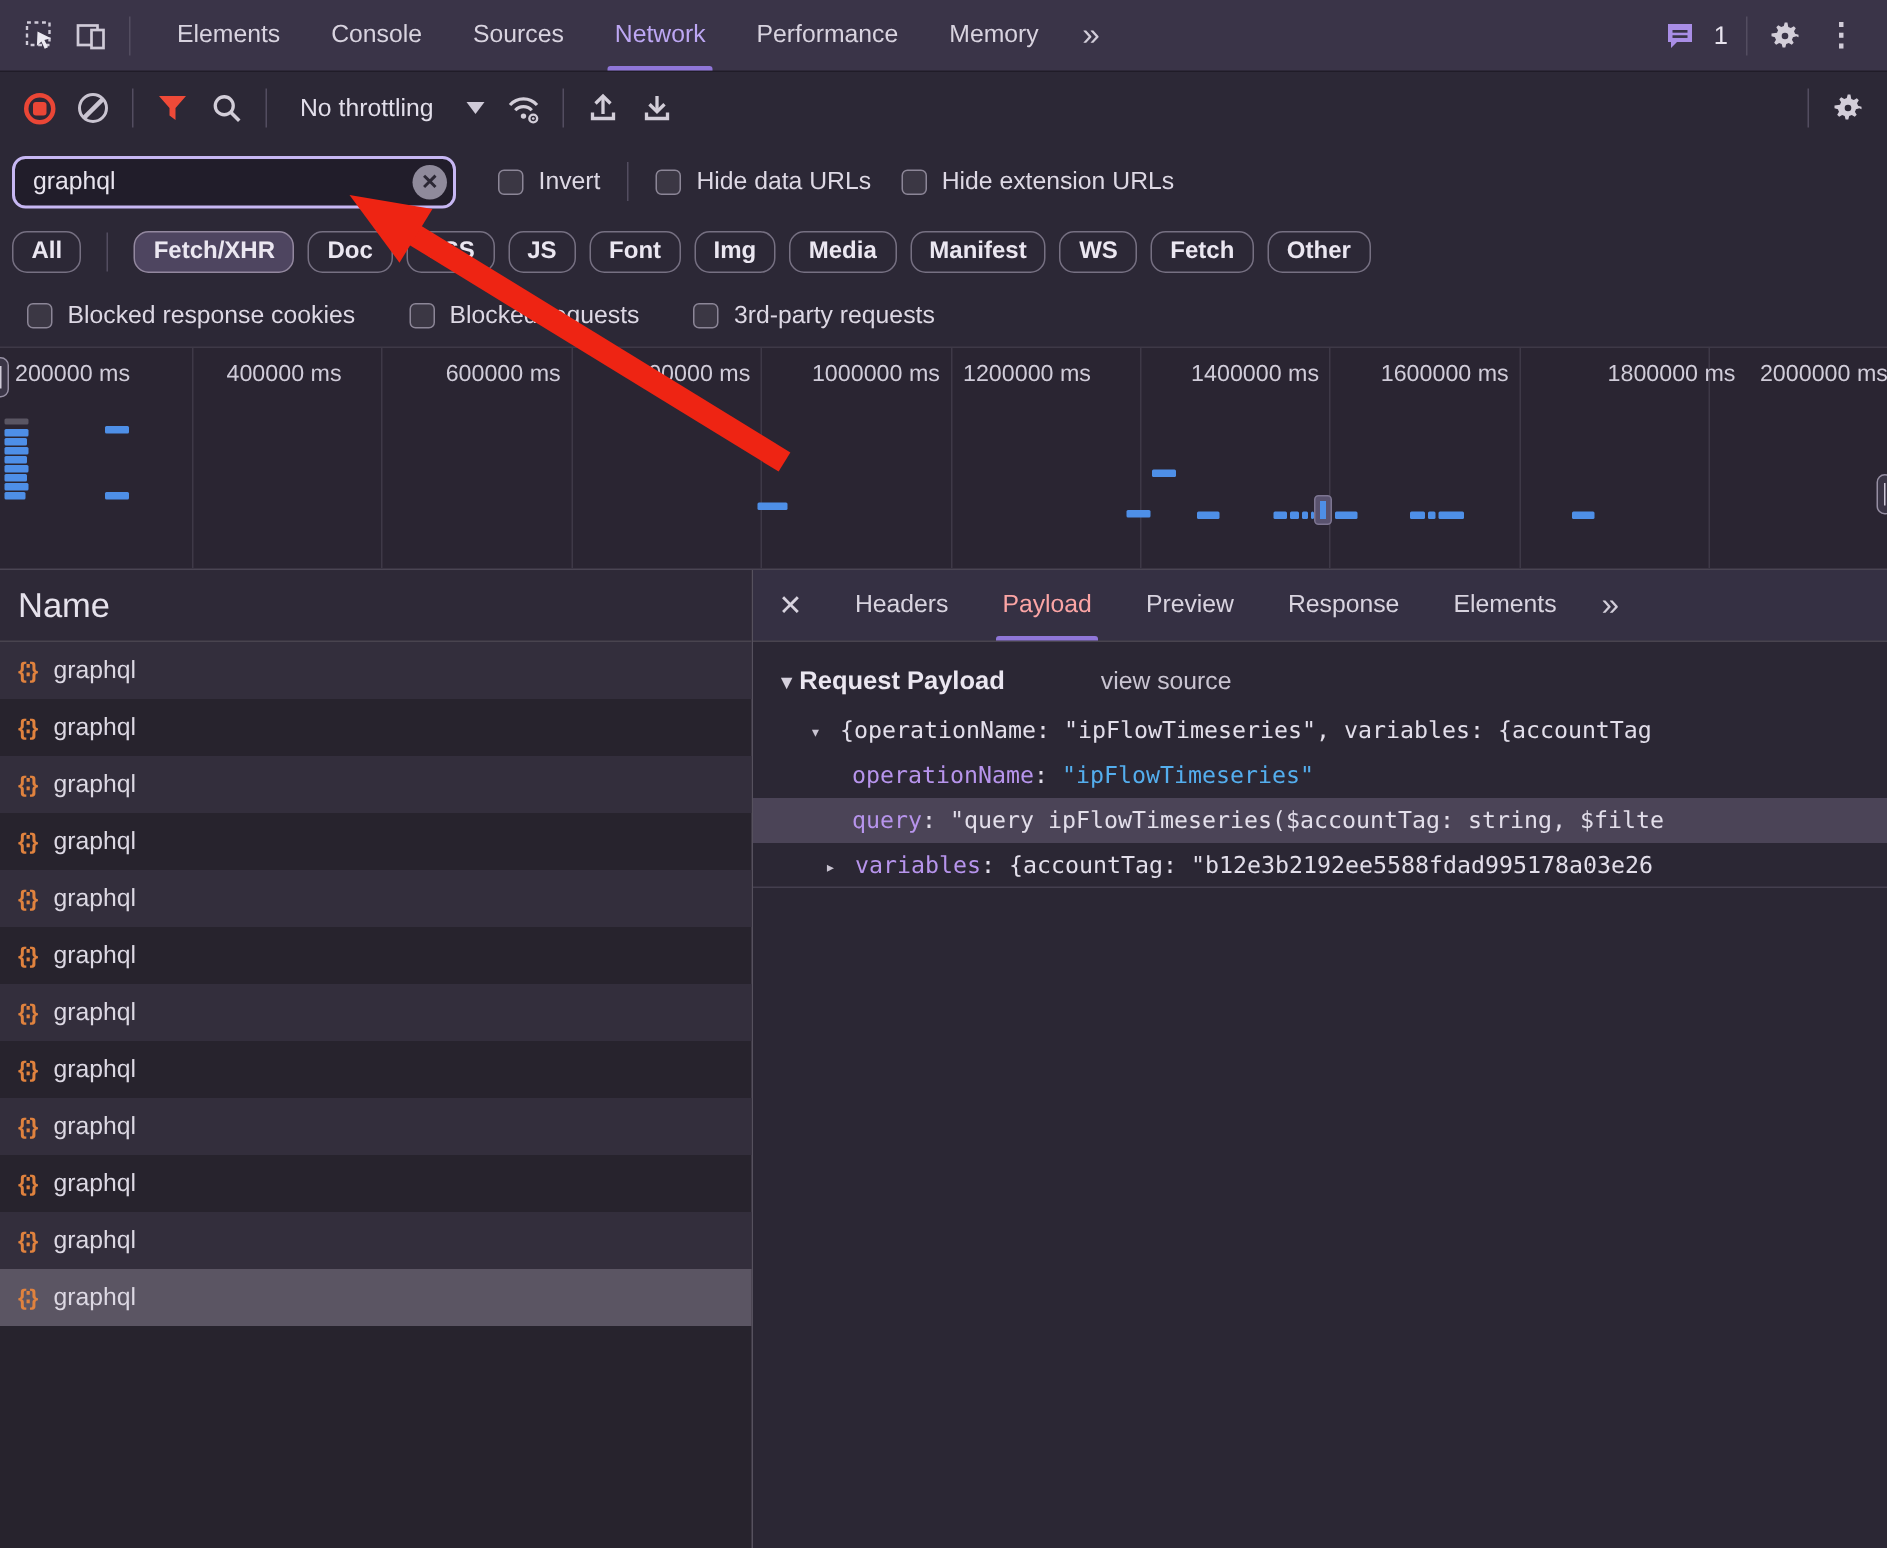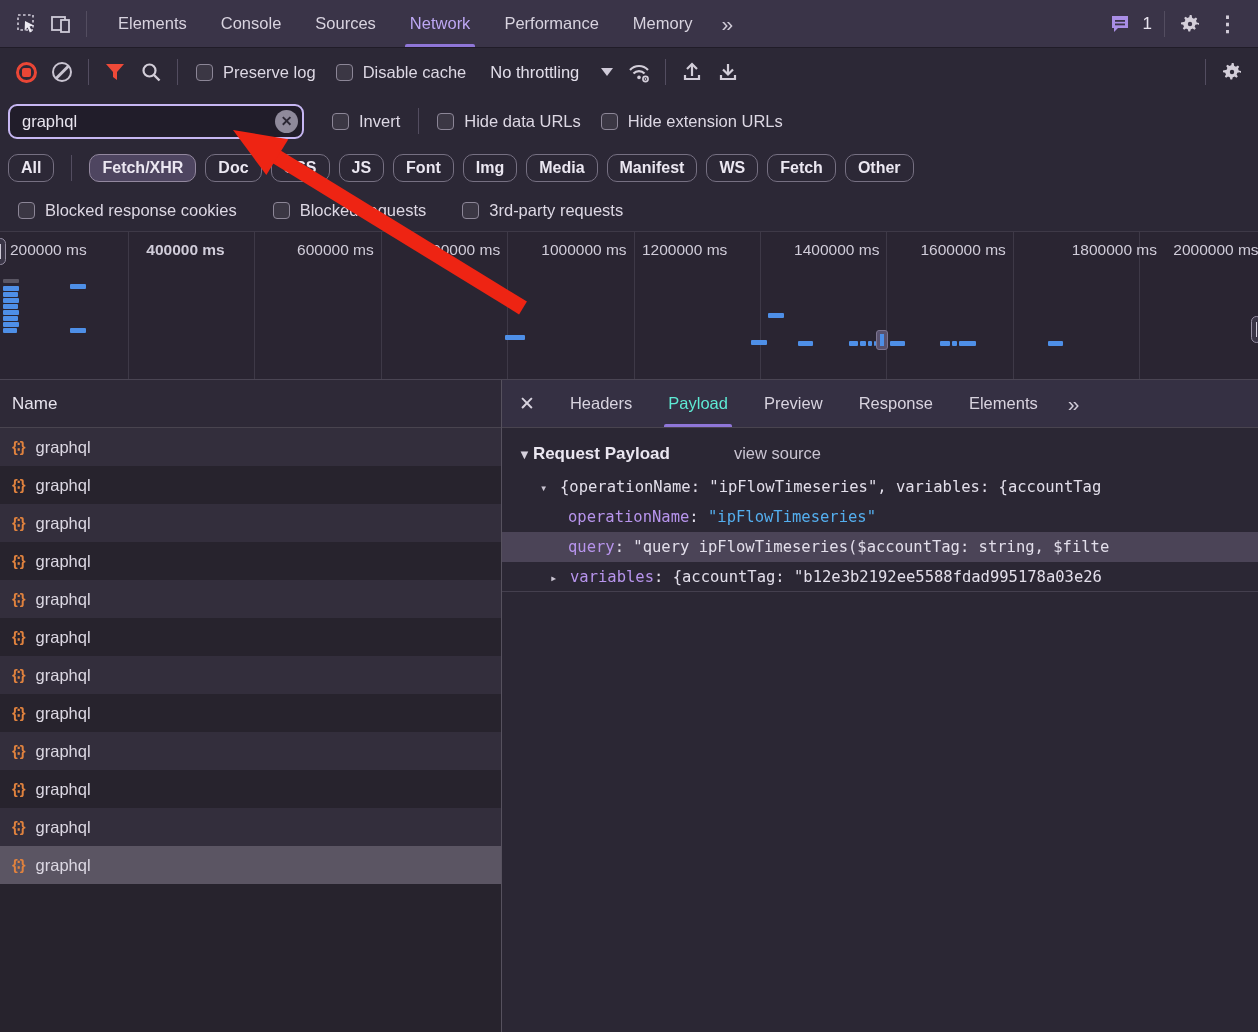--- a/index.html
+++ b/index.html
@@ -65,34 +65,34 @@
   .ov-marker { position:absolute; background:#59526e; border:1px solid #7d7591; border-radius:3px; }
   .ov-marker i { position:absolute; left:3px; top:3px; width:4px; bottom:3px; background:#4e8fe7; display:block; }
   .ov-handle { position:absolute; width:11px; height:27px; background:#3a3546;
     border:1.5px solid #968fa3; border-radius:6px; }
   .ov-handle::after { content:""; position:absolute; left:3.5px; top:5px; bottom:5px; width:1.5px; background:#cfcad8; }
   
   .main { display:flex; height:652px; }
   .requests { width:502px; flex:none; border-right:1px solid #56515e;
     display:flex; flex-direction:column; background:#27232d; }
   .req-header { height:48px; flex:none; background:#2e2937; border-bottom:1px solid #49444f;
-    display:flex; align-items:center; padding-left:12px; font-size:17px; color:#e6e2ec; }
+    display:flex; align-items:center; padding-left:12px; font-size:23px; color:#e6e2ec; }
   .req-row { height:38px; flex:none; display:flex; align-items:center; padding-left:12px;
     gap:11px; font-size:16.5px; color:#dcd8e3; }
   .req-row.odd { background:#332e3c; }
   .req-row.selected { background:#5b5563; }
   .json-icon { color:#e0823e; font-weight:bold; font-size:15px; letter-spacing:-1px; }
   
   .details { flex:1; min-width:0; display:flex; flex-direction:column; background:#2b2734; }
   .det-tabs { height:48px; flex:none; background:#353043; border-bottom:1px solid #49444f;
     display:flex; align-items:center; }
   .det-close { font-size:19px; color:#d8d3df; padding:0 17px; }
   .det-tab { padding:0 18px; height:100%; display:flex; align-items:center;
     font-size:16.5px; color:#d8d3df; position:relative; }
-  .det-tab.active { color:#5eead4; }
+  .det-tab.active { color:#fca5a5; }
   .det-tab.active::after { content:""; position:absolute; left:14px; right:14px; bottom:0;
     height:3px; background:#8f76d8; border-radius:2px 2px 0 0; }
   .payload { flex:1; overflow:hidden; }
   .pl-header { display:flex; align-items:baseline; padding:16px 0 8px 16px; }
   .pl-tri { font-size:13px; color:#d5d0dc; margin-right:2px; }
   .pl-title { font-size:17px; font-weight:bold; color:#eae6f0; }
   .view-source { font-size:16.5px; color:#c9c4d1; margin-left:64px; }
   .tree { font-family:"DejaVu Sans Mono",monospace; font-size:15.5px; }
   .trow { height:30px; line-height:30px; white-space:nowrap; overflow:hidden; color:#d9d5e0; }
   .trow .tri { color:#c9c4d1; font-size:12px; display:inline-block; width:20px; }
@@ -170,30 +170,20 @@
       <path d="M2 3 h18 l-7 8 v8 l-4 -3 v-5 z" fill="#ef4a38"></path>
     </svg>
   </div>
   <div class="icon-btn">
     <svg class="glyph" width="22" height="22" viewBox="0 0 22 22">
       <circle cx="9.5" cy="9.5" r="6" fill="none" stroke="#d3ced9" stroke-width="2.2"></circle>
       <line x1="14" y1="14" x2="19.5" y2="19.5" stroke="#d3ced9" stroke-width="2.4"></line>
     </svg>
   </div>
   <div class="vdiv"></div>
-  <div id="toolbar-checkboxes" style="display:flex;align-items:center;">
-      <div class="cb-item">
-        <span class="cb"></span>
-        <span class="cb-label">Preserve log</span>
-      </div>
-      <div class="cb-item">
-        <span class="cb"></span>
-        <span class="cb-label">Disable cache</span>
-      </div>
-    </div>
   <div class="throttle">
     <span>No throttling</span>
     <span class="dd-arrow"></span>
   </div>
   <div class="icon-btn">
     <svg class="glyph" width="26" height="24" viewBox="0 0 26 24">
       <path d="M4 10 a12 12 0 0 1 18 0" fill="none" stroke="#d3ced9" stroke-width="2.1"></path>
       <path d="M7.5 13.5 a7.5 7.5 0 0 1 11 0" fill="none" stroke="#d3ced9" stroke-width="2.1"></path>
       <circle cx="13" cy="17.4" r="1.8" fill="#d3ced9"></circle>
       <circle cx="19.5" cy="19" r="2.6" fill="none" stroke="#d3ced9" stroke-width="1.6"></circle>
@@ -277,21 +267,21 @@
       <span class="cb-label">3rd-party requests</span>
     </div>
   </div>
 
 <div class="overview" id="overview">
   <div class="ov-handle" style="left:-5px;top:6px;"></div>
   <div class="ov-handle" style="right:-4px;top:84px;"></div>
 <div class="ov-line" style="left: 128px;"></div>
     <div class="ov-label" style="left: 10px; width: 111px; text-align: left;">200000 ms</div>
     <div class="ov-line" style="left: 254.4px;"></div>
-    <div class="ov-label" style="left: 130px; width: 111px; text-align: center; font-weight: bold;">400000 ms</div>
+    <div class="ov-label" style="left: 151px; width: 111px; text-align: left;">400000 ms</div>
     <div class="ov-line" style="left: 380.8px;"></div>
     <div class="ov-label" style="left: 262.8px; width: 111px; text-align: right;">600000 ms</div>
     <div class="ov-line" style="left: 507.2px;"></div>
     <div class="ov-label" style="left: 389.2px; width: 111px; text-align: right;">800000 ms</div>
     <div class="ov-line" style="left: 633.6px;"></div>
     <div class="ov-label" style="left: 515.6px; width: 111px; text-align: right;">1000000 ms</div>
     <div class="ov-line" style="left: 760px;"></div>
     <div class="ov-label" style="left: 642px; width: 111px; text-align: left;">1200000 ms</div>
     <div class="ov-line" style="left: 886.4px;"></div>
     <div class="ov-label" style="left: 768.4px; width: 111px; text-align: right;">1400000 ms</div>

